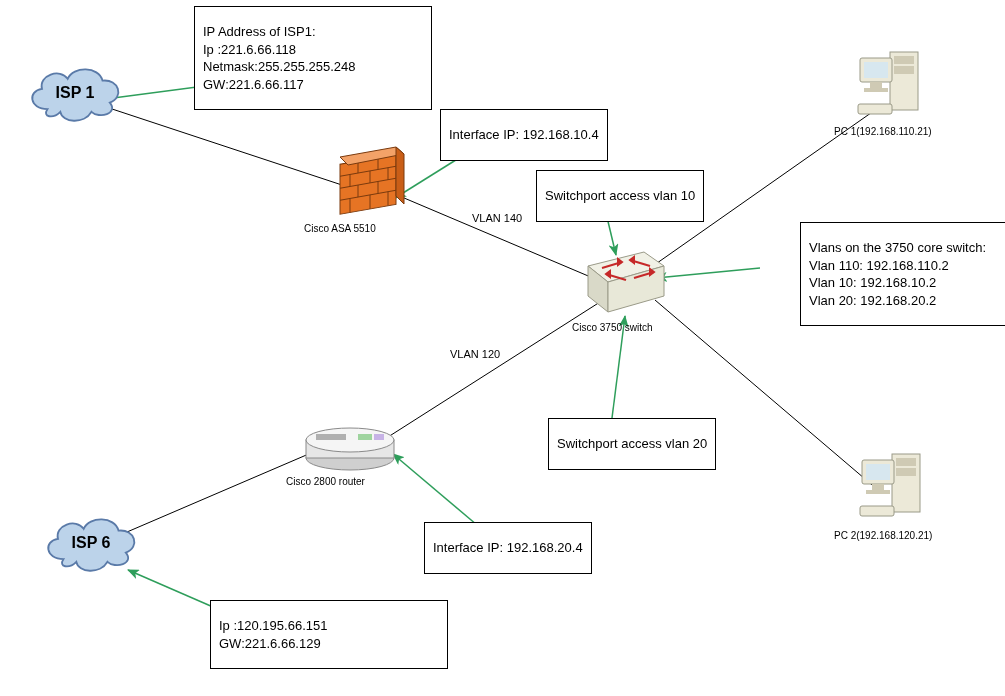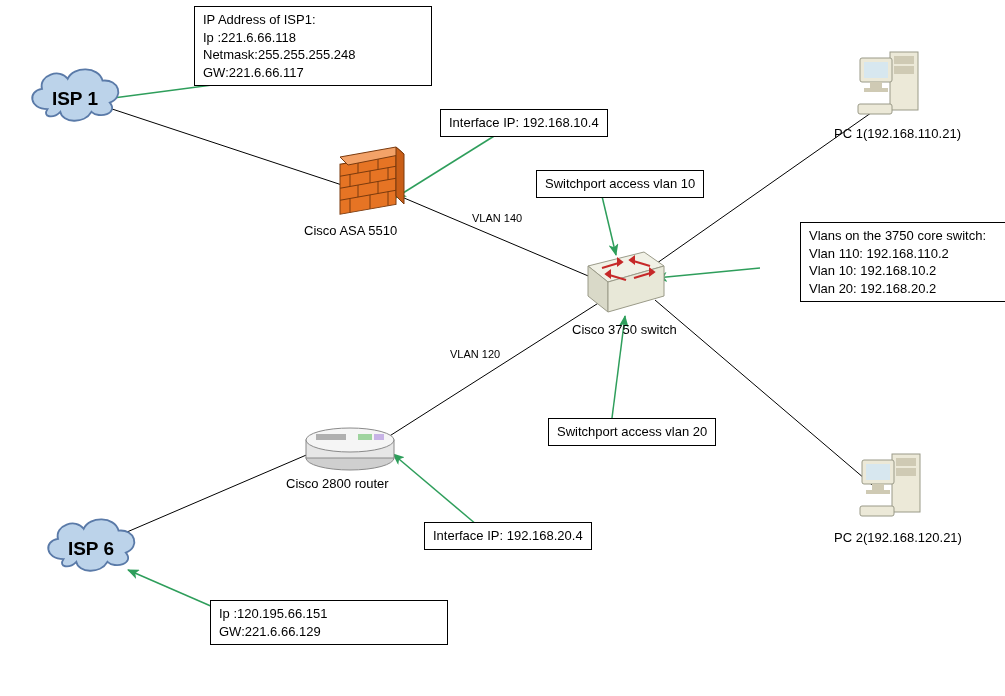--- a/index.html
+++ b/index.html
@@ -1,26 +1,26 @@
 <!DOCTYPE html>
 <html><head>
 <meta charset="utf-8">
 <style>
 html,body{margin:0;padding:0}
 body{font-family:"Segoe UI",Arial,sans-serif;background:#fff}
 .stage{position:relative;width:1005px;height:696px}
 svg.net{position:absolute;left:0;top:0;width:1005px;height:696px;pointer-events:none}
 .node{position:absolute}
 .label{font-size:13px;color:#000;white-space:nowrap}
-.box{position:absolute;border:1px solid #000;background:#fff;padding:4px 8px;font-size:13px;line-height:1.35}
+.box{position:absolute;border:1px solid #000;background:#fff;padding:16px 8px;font-size:13px;line-height:1.35}
 .box .line{white-space:nowrap}
 .cloud{position:absolute;width:110px;height:70px}
 .cloud svg{width:100%;height:100%}
-.cloud .txt{position:absolute;left:0;top:6px;width:100%;height:100%;display:flex;align-items:center;justify-content:center;font-weight:bold;font-size:19px}
-.dev-label{position:absolute;font-size:13px;white-space:nowrap}
+.cloud .txt{position:absolute;left:0;top:0;width:100%;height:100%;display:flex;align-items:center;justify-content:center;font-weight:bold;font-size:16px}
+.dev-label{position:absolute;font-size:10px;white-space:nowrap}
 .link-label{position:absolute;font-size:11px;white-space:nowrap}
 </style>
 </head>
 <body>
 <div class="stage">
 
 <svg class="net">
   <defs>
     <marker id="ah" markerWidth="12" markerHeight="10" refX="11" refY="5" orient="auto" markerUnits="userSpaceOnUse">
       <path d="M0,0 L12,5 L0,10 L3,5 z" fill="#2e9e5b"></path>

